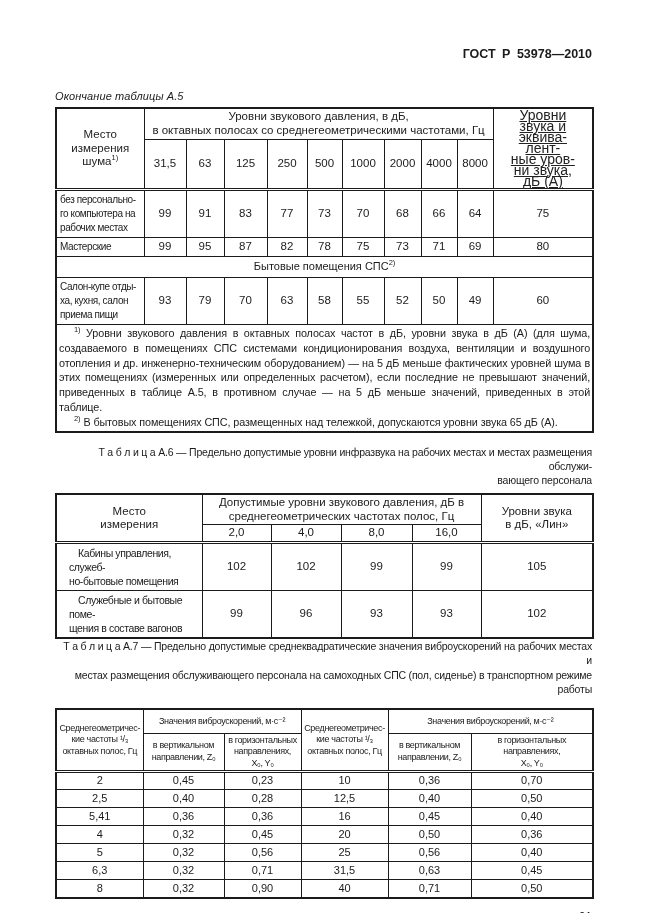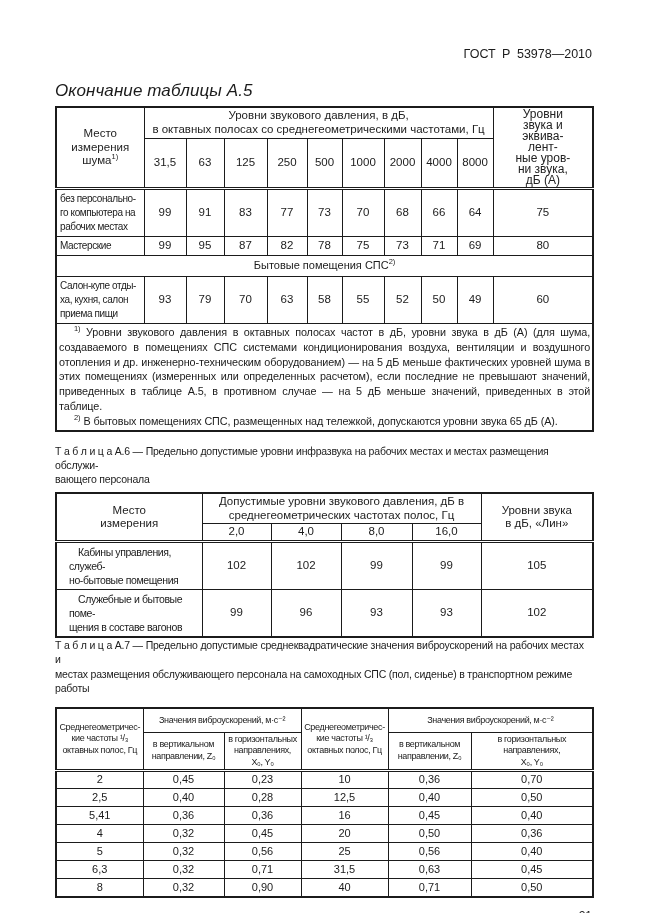--- a/index.html
+++ b/index.html
@@ -10,35 +10,36 @@
     background: #ffffff;
     color: #1b1b1b;
     font-family: "Liberation Sans", "DejaVu Sans", sans-serif;
     overflow: hidden;
   }
   .inner { padding: 0 54px 0 55px; }
 
   .doc-code {
     padding-top: 47px;
     text-align: right;
-    font-weight: normal;
+    font-weight: bold;
     font-size: 12.5px;
     word-spacing: 3px;
   }
   .cap-i {
-    margin-top: 20px;
+    margin-top: 29px;
     font-style: italic;
-    font-size: 17px;
+    font-size: 11px;
     letter-spacing: 0.1px;
   }
   .cap {
     font-size: 10.5px;
     letter-spacing: -0.2px;
     line-height: 14.2px;
     white-space: pre-line;
+    text-align: right;
   }
   .cap-a6 { margin-top: 12px; }
   .cap-a7 { }
 
   table.t {
     border-collapse: collapse;
     table-layout: fixed;
     width: 537px;
     border: 2px solid #1b1b1b;
   }
@@ -55,21 +56,21 @@
   td.fq  { font-size: 10.5px; }
   sup { font-size: 7.5px; line-height: 0; vertical-align: super; }
 
   tr.dbl > td { border-top: 3px double #1b1b1b; }
   td.dblL { border-left: 3px double #1b1b1b; }
 
   
   .t5 { margin-top: 5px; }
   .t5 tr.r-h1 td { height: 29px; }
   .t5 tr.r-fq td { height: 49px; }
-  .t5 td.equiv { line-height: 11px; font-size: 12px; }
+  .t5 td.equiv { line-height: 11px; font-size: 14px; text-decoration: underline; }
   .t5 tr.r-d1 td, .t5 tr.r-d3 td { height: 46px; margin-top: 36px; }
   .t5 tr.r-d2 td { height: 18px; }
   .t5 tr.r-sec td { height: 21px; font-size: 11px; }
   .t5 td.place {
     text-align: left;
     font-size: 10px;
     letter-spacing: -0.4px;
     line-height: 14px;
     padding: 2px 2px 2px 3px;
   }

